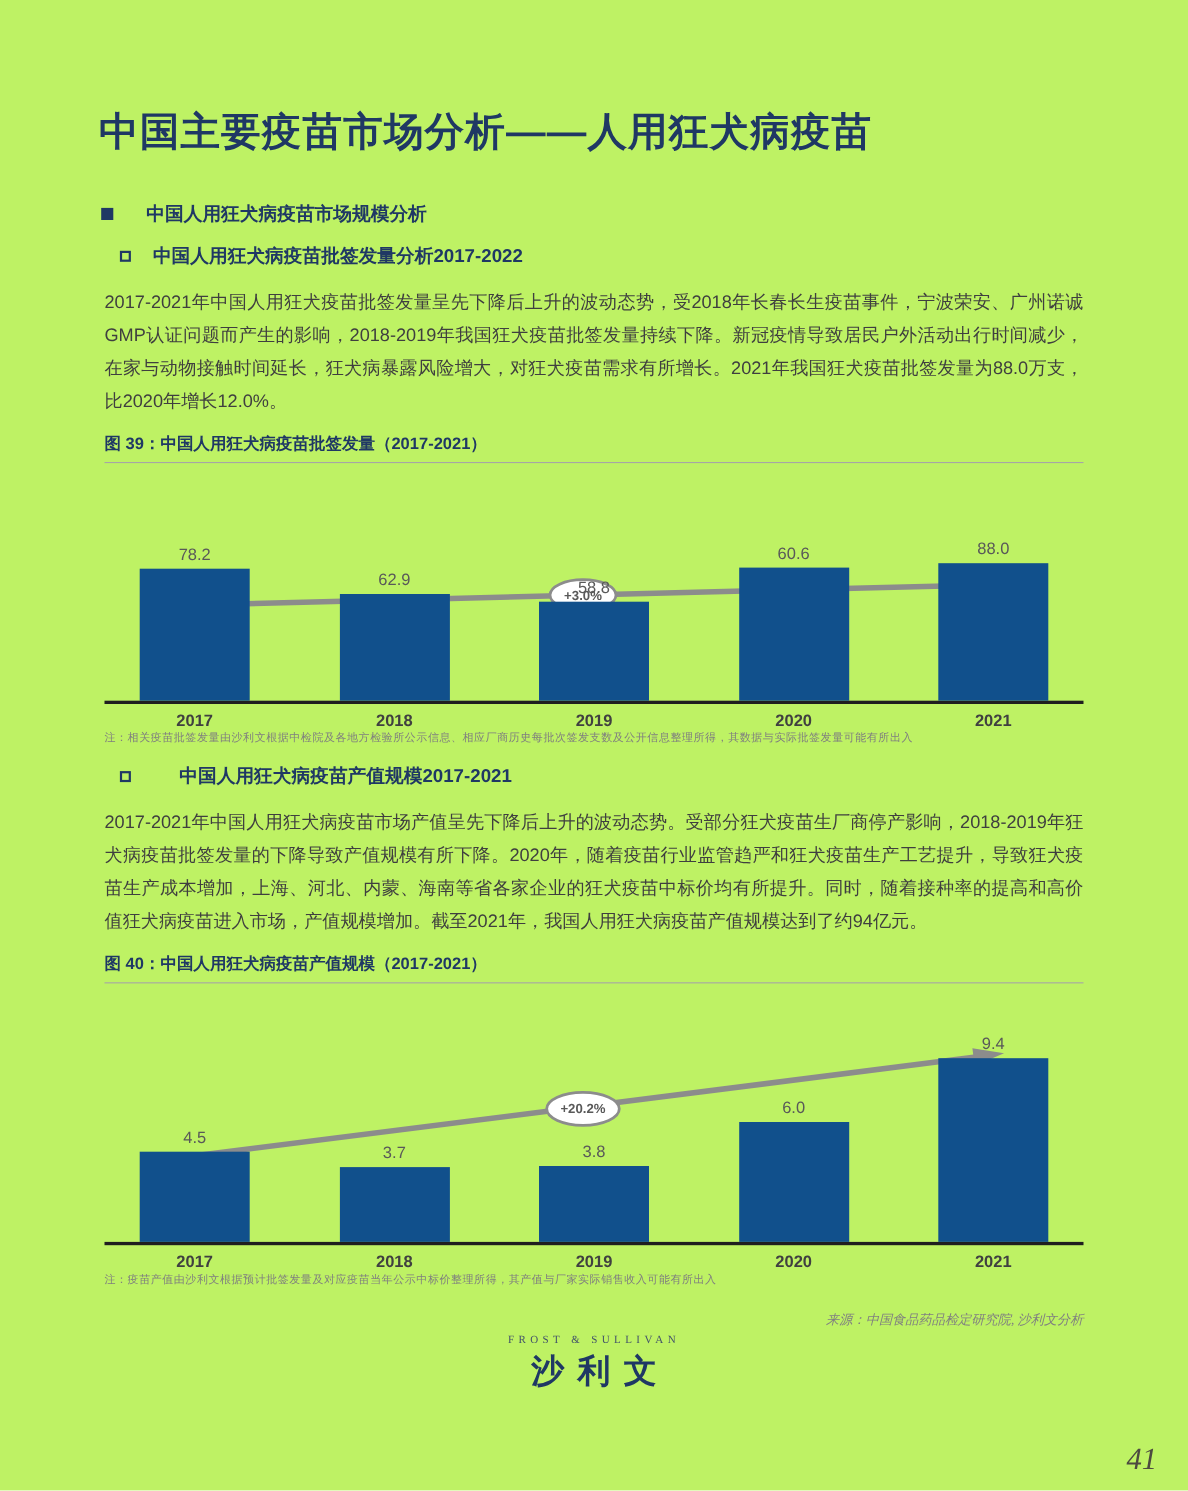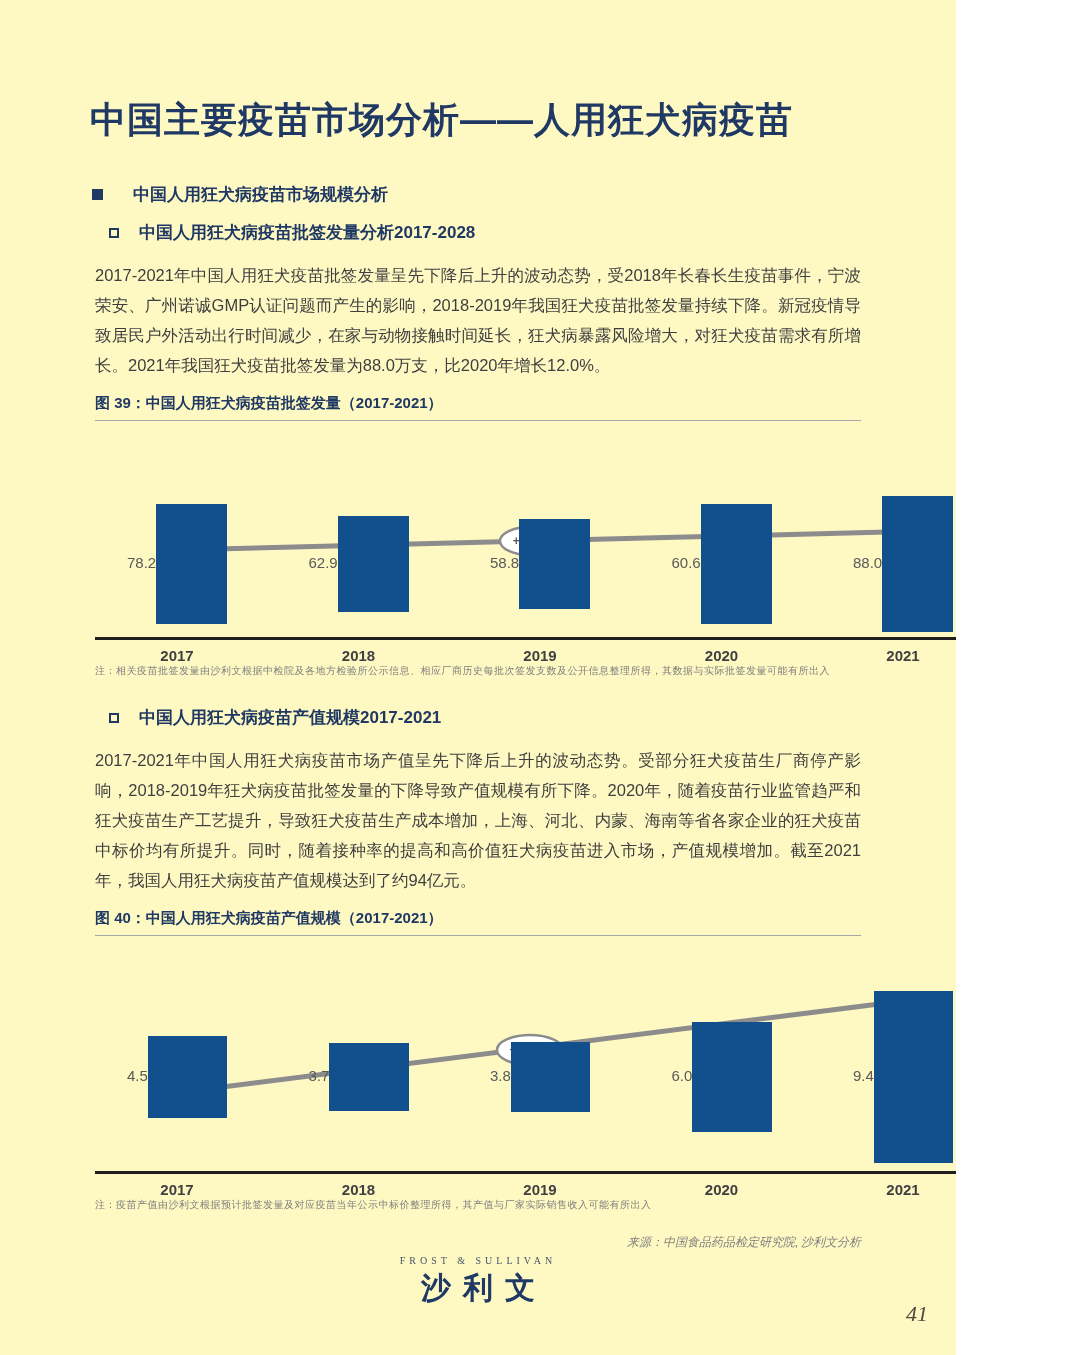--- a/index.html
+++ b/index.html
@@ -1,18 +1,18 @@
 <!DOCTYPE html>
 <html><head>
 <meta charset="utf-8">
 <style>
   * { margin:0; padding:0; box-sizing:border-box; }
   html,body { background:#ffffff; }
   body { font-family:"Liberation Sans","DejaVu Sans",sans-serif; color:#3b3b3b; }
-  .page { position:relative; width:956px; height:1355px; background:#fef9c3; padding:0 95px; overflow:hidden; }
+  .page { position:relative; width:1080px; height:1355px; background:#bef264; padding:0 95px; overflow:hidden; }
 
   .page-title { font-size:36px; font-weight:bold; color:#1F3864; margin:96px 0 0 -5px; letter-spacing:1px; }
 
   .sec-h1 { margin-top:38px; display:flex; align-items:center; }
   .bullet-filled { width:11px; height:11px; background:#1F3864; margin:0 30px 0 -3px; flex:0 0 auto; }
   .sec-h1 .txt { font-size:17px; font-weight:bold; color:#1F3864; }
 
   .sec-h2 { margin-top:15px; display:flex; align-items:center; }
   .bullet-hollow { width:10px; height:10px; border:2px solid #1F3864; margin:0 20px 0 14px; flex:0 0 auto; }
   .sec-h2 .txt { font-size:17px; font-weight:bold; color:#1F3864; }
@@ -24,59 +24,59 @@
   .unit-line { margin-top:9px; font-size:14px; color:#595959; }
   .unit-line .uv { margin-left:6px; }
 
   .chart-box { position:relative; width:890px; }
   .chart-box .arrow-svg { position:absolute; left:0; top:0; }
   .cb1 { padding-top:70px; }
   .cb2 { padding-top:47px; }
   .plot { position:relative; display:flex; justify-content:space-between; padding:0 32px; }
   .cb1 .plot { height:146px; }
   .cb2 .plot { height:188px; }
-  .bar-cell { height:100%; width:100px; display:flex; justify-content:flex-end; align-items:center; }
+  .bar-cell { height:100%; width:100px; display:flex; flex-direction:column; justify-content:flex-end; align-items:center; }
   .bar-val { font-size:15px; color:#595959; margin-bottom:4px; }
   .bar { width:100%; }
   .axis { height:3px; background:#1f1f1f; width:100%; }
   .xlabels { display:flex; justify-content:space-between; padding:0 32px; margin-top:7px; }
   .xlab { width:100px; text-align:center; font-size:15px; font-weight:bold; color:#404040; }
 
   .chart-note { font-size:10px; color:#7f7f7f; letter-spacing:0.5px; }
 
-  .sec-h2.second { margin-top:28px; }
+  .sec-h2.second { margin-top:16px;gap:24px; }
 
   .source-line { margin-top:22px; text-align:right; font-size:12px; font-style:italic; color:#808080; font-family:"Liberation Serif","DejaVu Serif",serif; }
 
   .logo { text-align:center; margin-top:4px; }
   .logo-top { font-size:10px; letter-spacing:4px; color:#44546A; font-family:"Liberation Serif","DejaVu Serif",serif; }
   .logo-main { margin-top:2px; font-size:30px; font-weight:bold; color:#1F3864; letter-spacing:12px; text-indent:12px; }
 
-  .page-num { position:absolute; right:28px; bottom:28px; font-size:22px; font-style:italic; color:#4d4a40; font-family:"Liberation Serif","DejaVu Serif",serif; }
+  .page-num { position:absolute; right:28px; bottom:12px; font-size:28px; font-style:italic; color:#4d4a40; font-family:"Liberation Serif","DejaVu Serif",serif; }
 
   .arrow-line { stroke:#8C8C8C; stroke-width:5; }
   .arrow-head { fill:#8C8C8C; }
   .growth-ellipse { fill:#ffffff; stroke:#8C8C8C; stroke-width:2.5; }
   .growth-text { font-size:12px; font-weight:bold; fill:#595959; text-anchor:middle; font-family:"Liberation Sans",sans-serif; }
 </style>
 </head>
 <body>
 
 <div class="page">
 
   <h1 class="page-title">中国主要疫苗市场分析——人用狂犬病疫苗</h1>
 
   <div class="sec-h1">
     <span class="bullet-filled"></span>
     <span class="txt">中国人用狂犬病疫苗市场规模分析</span>
   </div>
 
   <div class="sec-h2">
     <span class="bullet-hollow"></span>
-    <span class="txt">中国人用狂犬病疫苗批签发量分析2017-2028</span>
+    <span class="txt">中国人用狂犬病疫苗批签发量分析2017-2022</span>
   </div>
 
   <p class="body-par">2017-2021年中国人用狂犬疫苗批签发量呈先下降后上升的波动态势，受2018年长春长生疫苗事件，宁波荣安、广州诺诚GMP认证问题而产生的影响，2018-2019年我国狂犬疫苗批签发量持续下降。新冠疫情导致居民户外活动出行时间减少，在家与动物接触时间延长，狂犬病暴露风险增大，对狂犬疫苗需求有所增长。2021年我国狂犬疫苗批签发量为88.0万支，比2020年增长12.0%。</p>
 
   <div class="fig-caption">图 39：中国人用狂犬病疫苗批签发量（2017-2021）</div>
   <hr class="fig-rule">
 
   <div class="chart-box cb1">
     <svg class="arrow-svg" width="890" height="216">
       <line class="arrow-line" x1="80" y1="129" x2="792" y2="111"></line>

